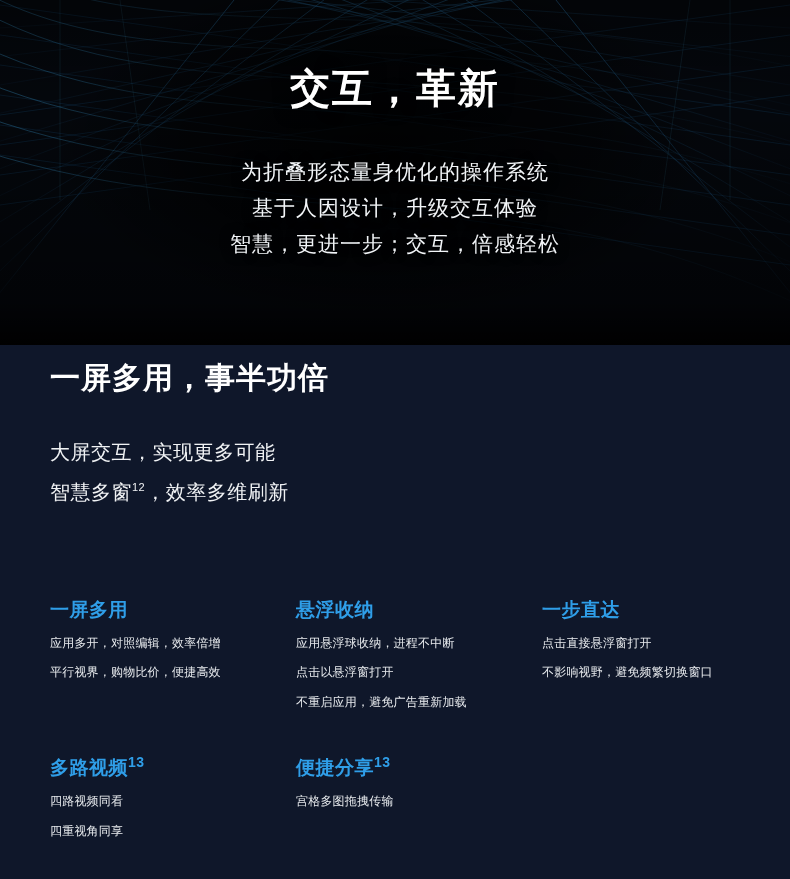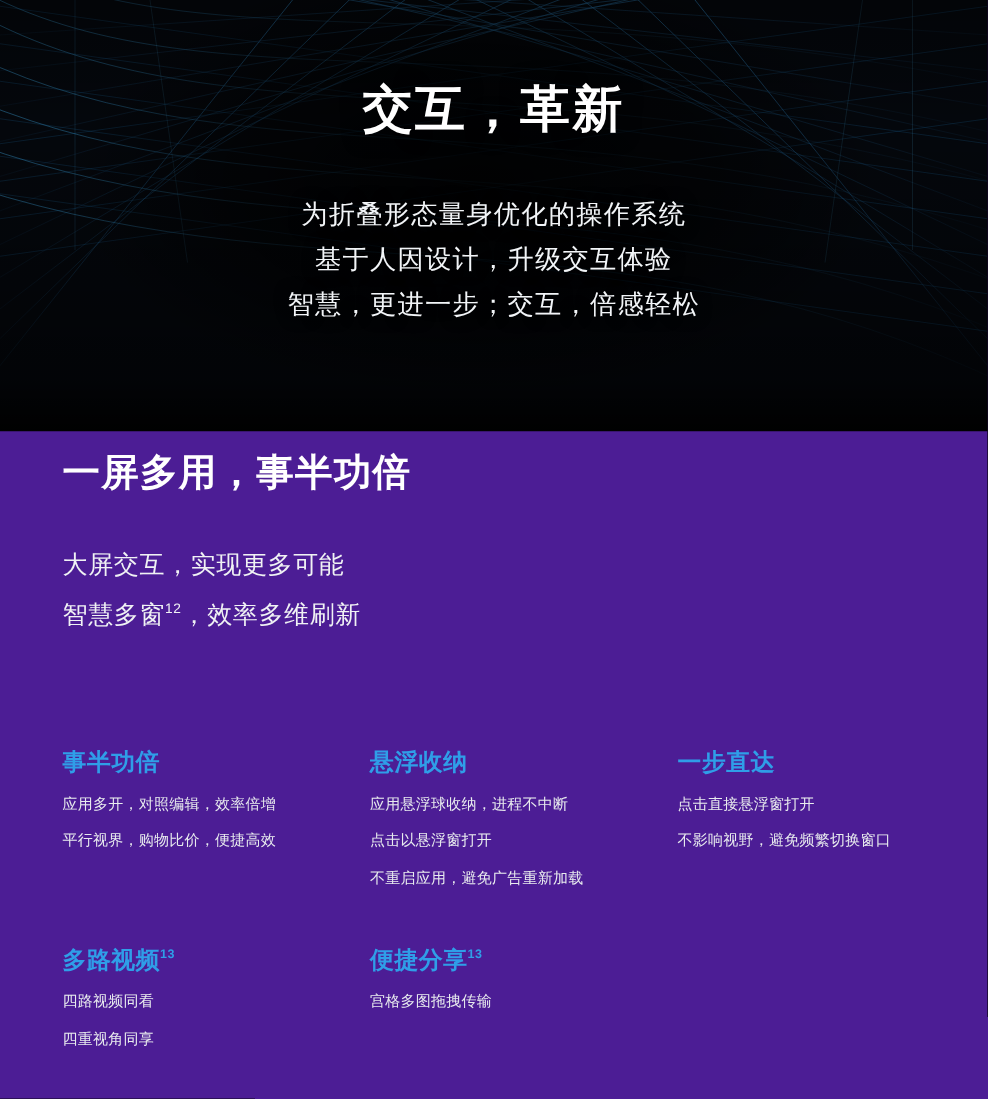--- a/index.html
+++ b/index.html
@@ -59,21 +59,21 @@
     font-size: 21px;
     color: #f2f5f8;
     line-height: 1.72;
     letter-spacing: 1px;
     text-shadow: 0 0 12px rgba(0,0,0,0.8);
   }
 
   
   .main {
     position: relative;
-    background: #4c1d95;
+    background: #0f172a;
     width: 790px;
     height: 534px;
     padding: 0;
   }
   .section-heading {
     position: absolute;
     left: 50px;
     top: 13px;
     font-size: 30px;
     font-weight: bold;
@@ -111,21 +111,21 @@
     flex: 0 0 246px;
   }
   .feature-title {
     color: #2f9ee8;
     font-size: 19px;
     font-weight: bold;
     letter-spacing: 0.5px;
     margin-bottom: 12px;
   }
   .feature-title sup {
-    font-size: 10px;
+    font-size: 14px;
     vertical-align: super;
     line-height: 0;
   }
   .feature-item {
     color: #e8ebee;
     font-size: 12px;
     line-height: 1.45;
     margin-bottom: 12px;
     letter-spacing: 0.2px;
   }
@@ -220,21 +220,21 @@
   <div class="lead">
     <div>大屏交互，实现更多可能</div>
     <div><span>智慧多窗</span><sup>12</sup><span>，效率多维刷新</span></div>
   </div>
 
   <div class="features">
 
     <div class="feature-row">
 
       <div class="feature-col">
-        <div class="feature-title"><span>事半功倍</span><sup></sup></div>
+        <div class="feature-title"><span>一屏多用</span><sup></sup></div>
         <div class="feature-item">应用多开，对照编辑，效率倍增</div>
         <div class="feature-item">平行视界，购物比价，便捷高效</div>
       </div>
 
       <div class="feature-col">
         <div class="feature-title"><span>悬浮收纳</span><sup></sup></div>
         <div class="feature-item">应用悬浮球收纳，进程不中断</div>
         <div class="feature-item">点击以悬浮窗打开</div>
         <div class="feature-item">不重启应用，避免广告重新加载</div>
       </div>

